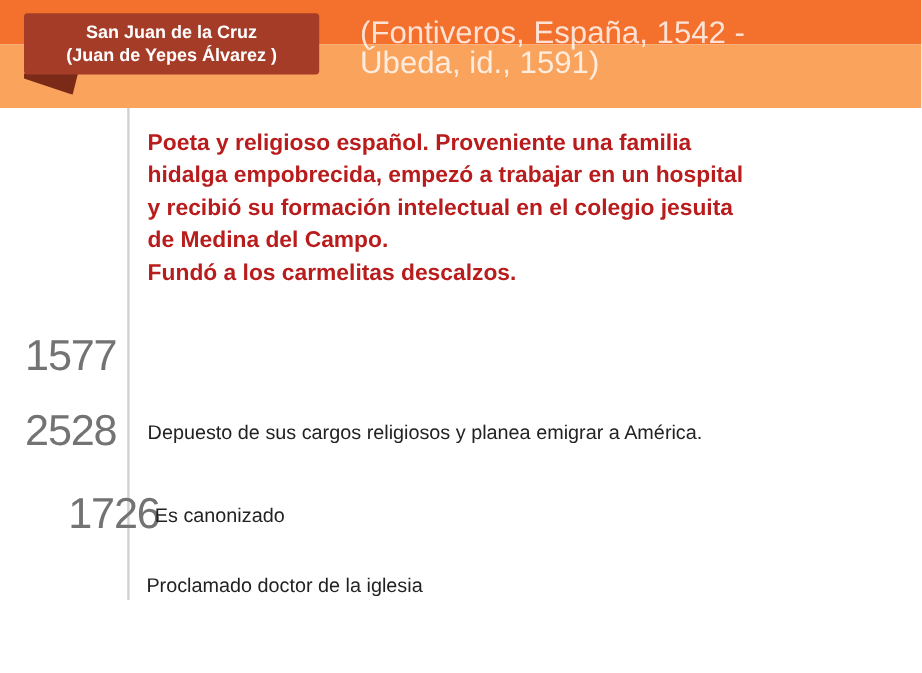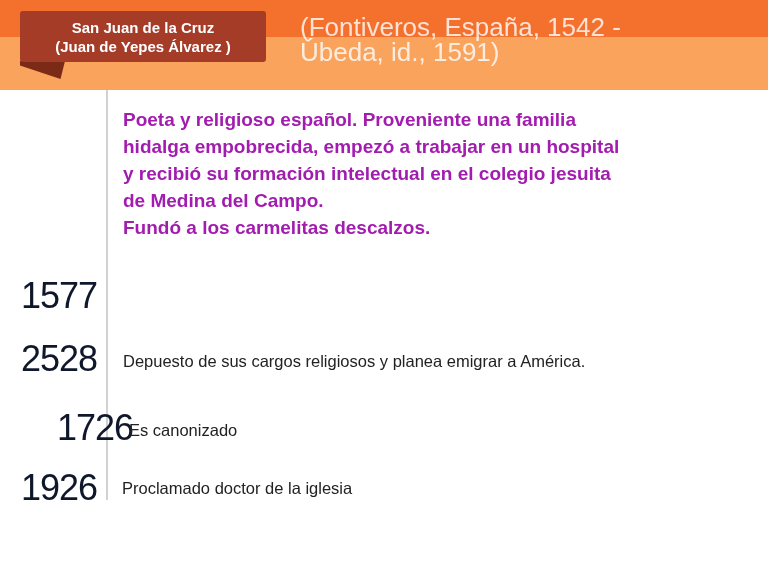--- a/index.html
+++ b/index.html
@@ -77,34 +77,34 @@
     left: 106px; top: 90px;
     width: 2px; height: 466px;
     background: #D2D2D2;
   }
 
   
   .intro {
     position: absolute;
     left: 123px; top: 106px;
     width: 620px;
-    color: #a21caf;
+    color: #b91c1c;
     font-size: 19px;
     font-weight: bold;
     line-height: 27px;
     white-space: pre-line;
   }
 
   
   .t-year {
     position: absolute;
     left: 0;
     width: 97px;
     text-align: right;
-    color: #0f172a;
+    color: #737373;
     font-size: 36px;
     font-weight: 300;
     letter-spacing: -1px;
     line-height: 36px;
   }
   .t-text {
     position: absolute;
     width: 580px;
     color: #222222;
     font-size: 16.5px;
@@ -146,16 +146,15 @@
 Fundó a los carmelitas descalzos.</div>
 
   <div class="t-year y1">1577</div>
 
   <div class="t-year y2">2528</div>
   <div class="t-text x2">Depuesto de sus cargos religiosos y planea emigrar a América.</div>
 
   <div class="t-year y3">1726</div>
   <div class="t-text x3">Es canonizado</div>
 
-  <div class="t-year y4">1926</div>
   <div class="t-text x4">Proclamado doctor de la iglesia</div>
 
 </div>
 
 </body></html>

